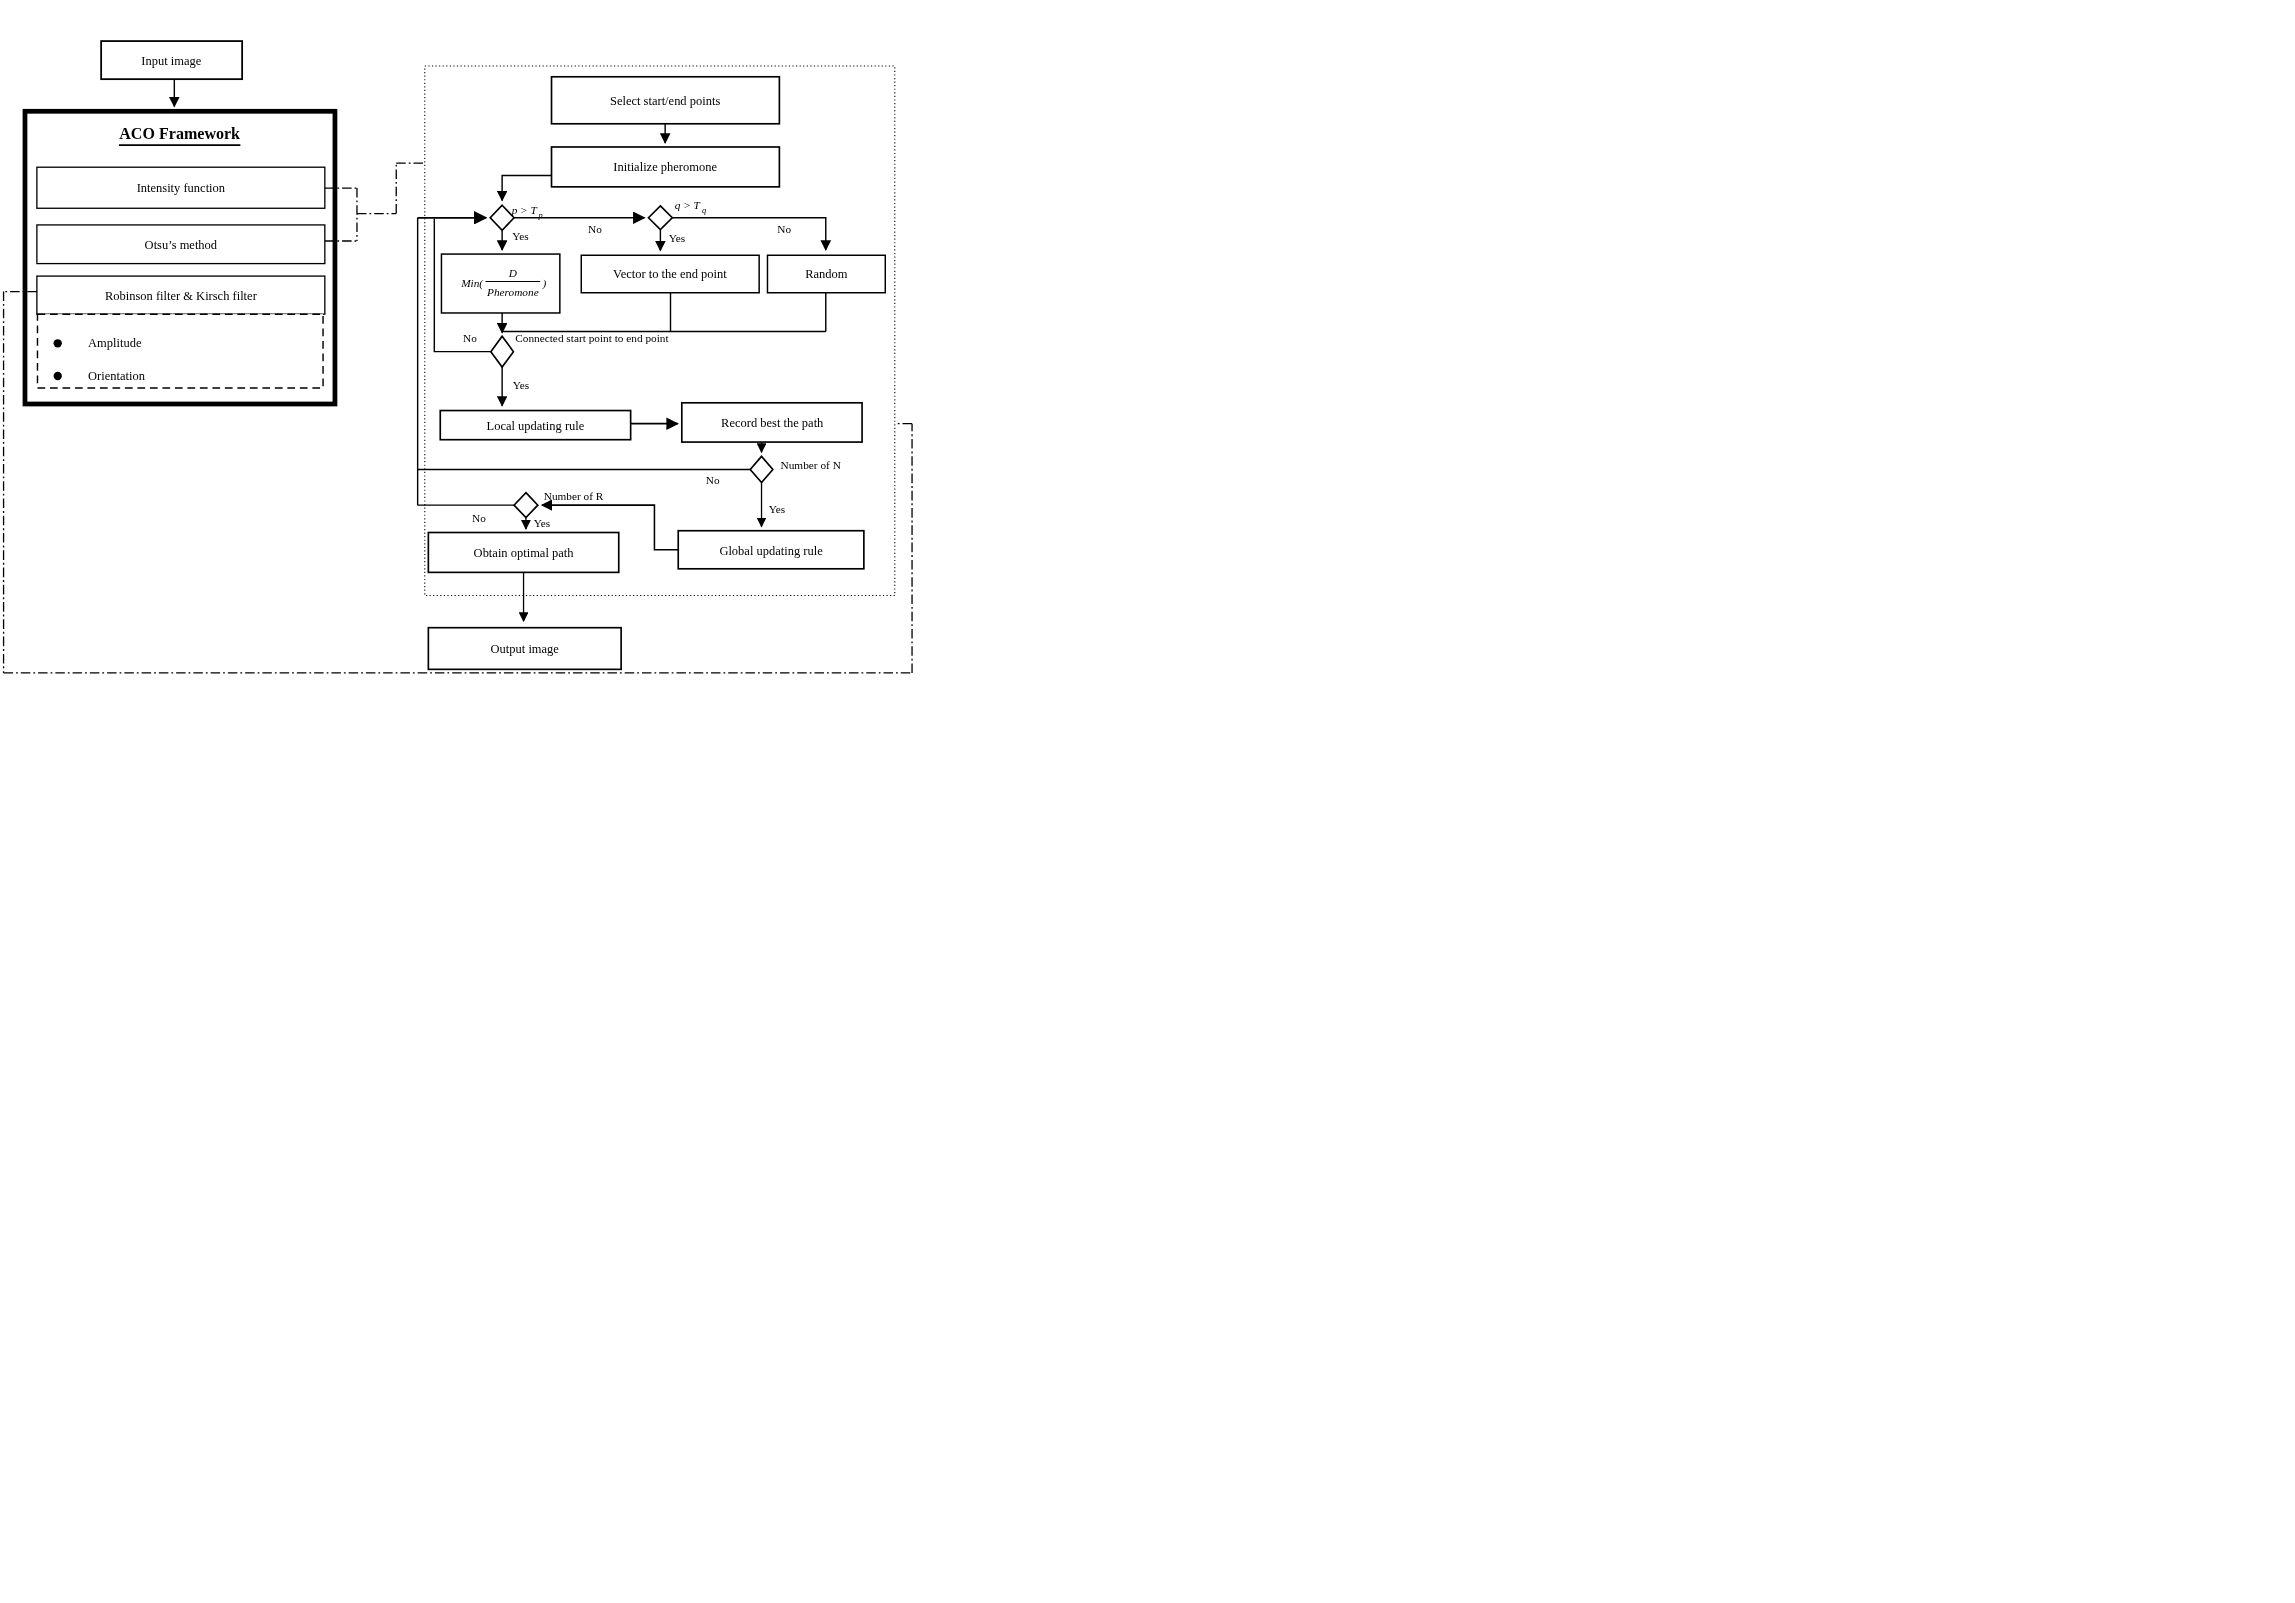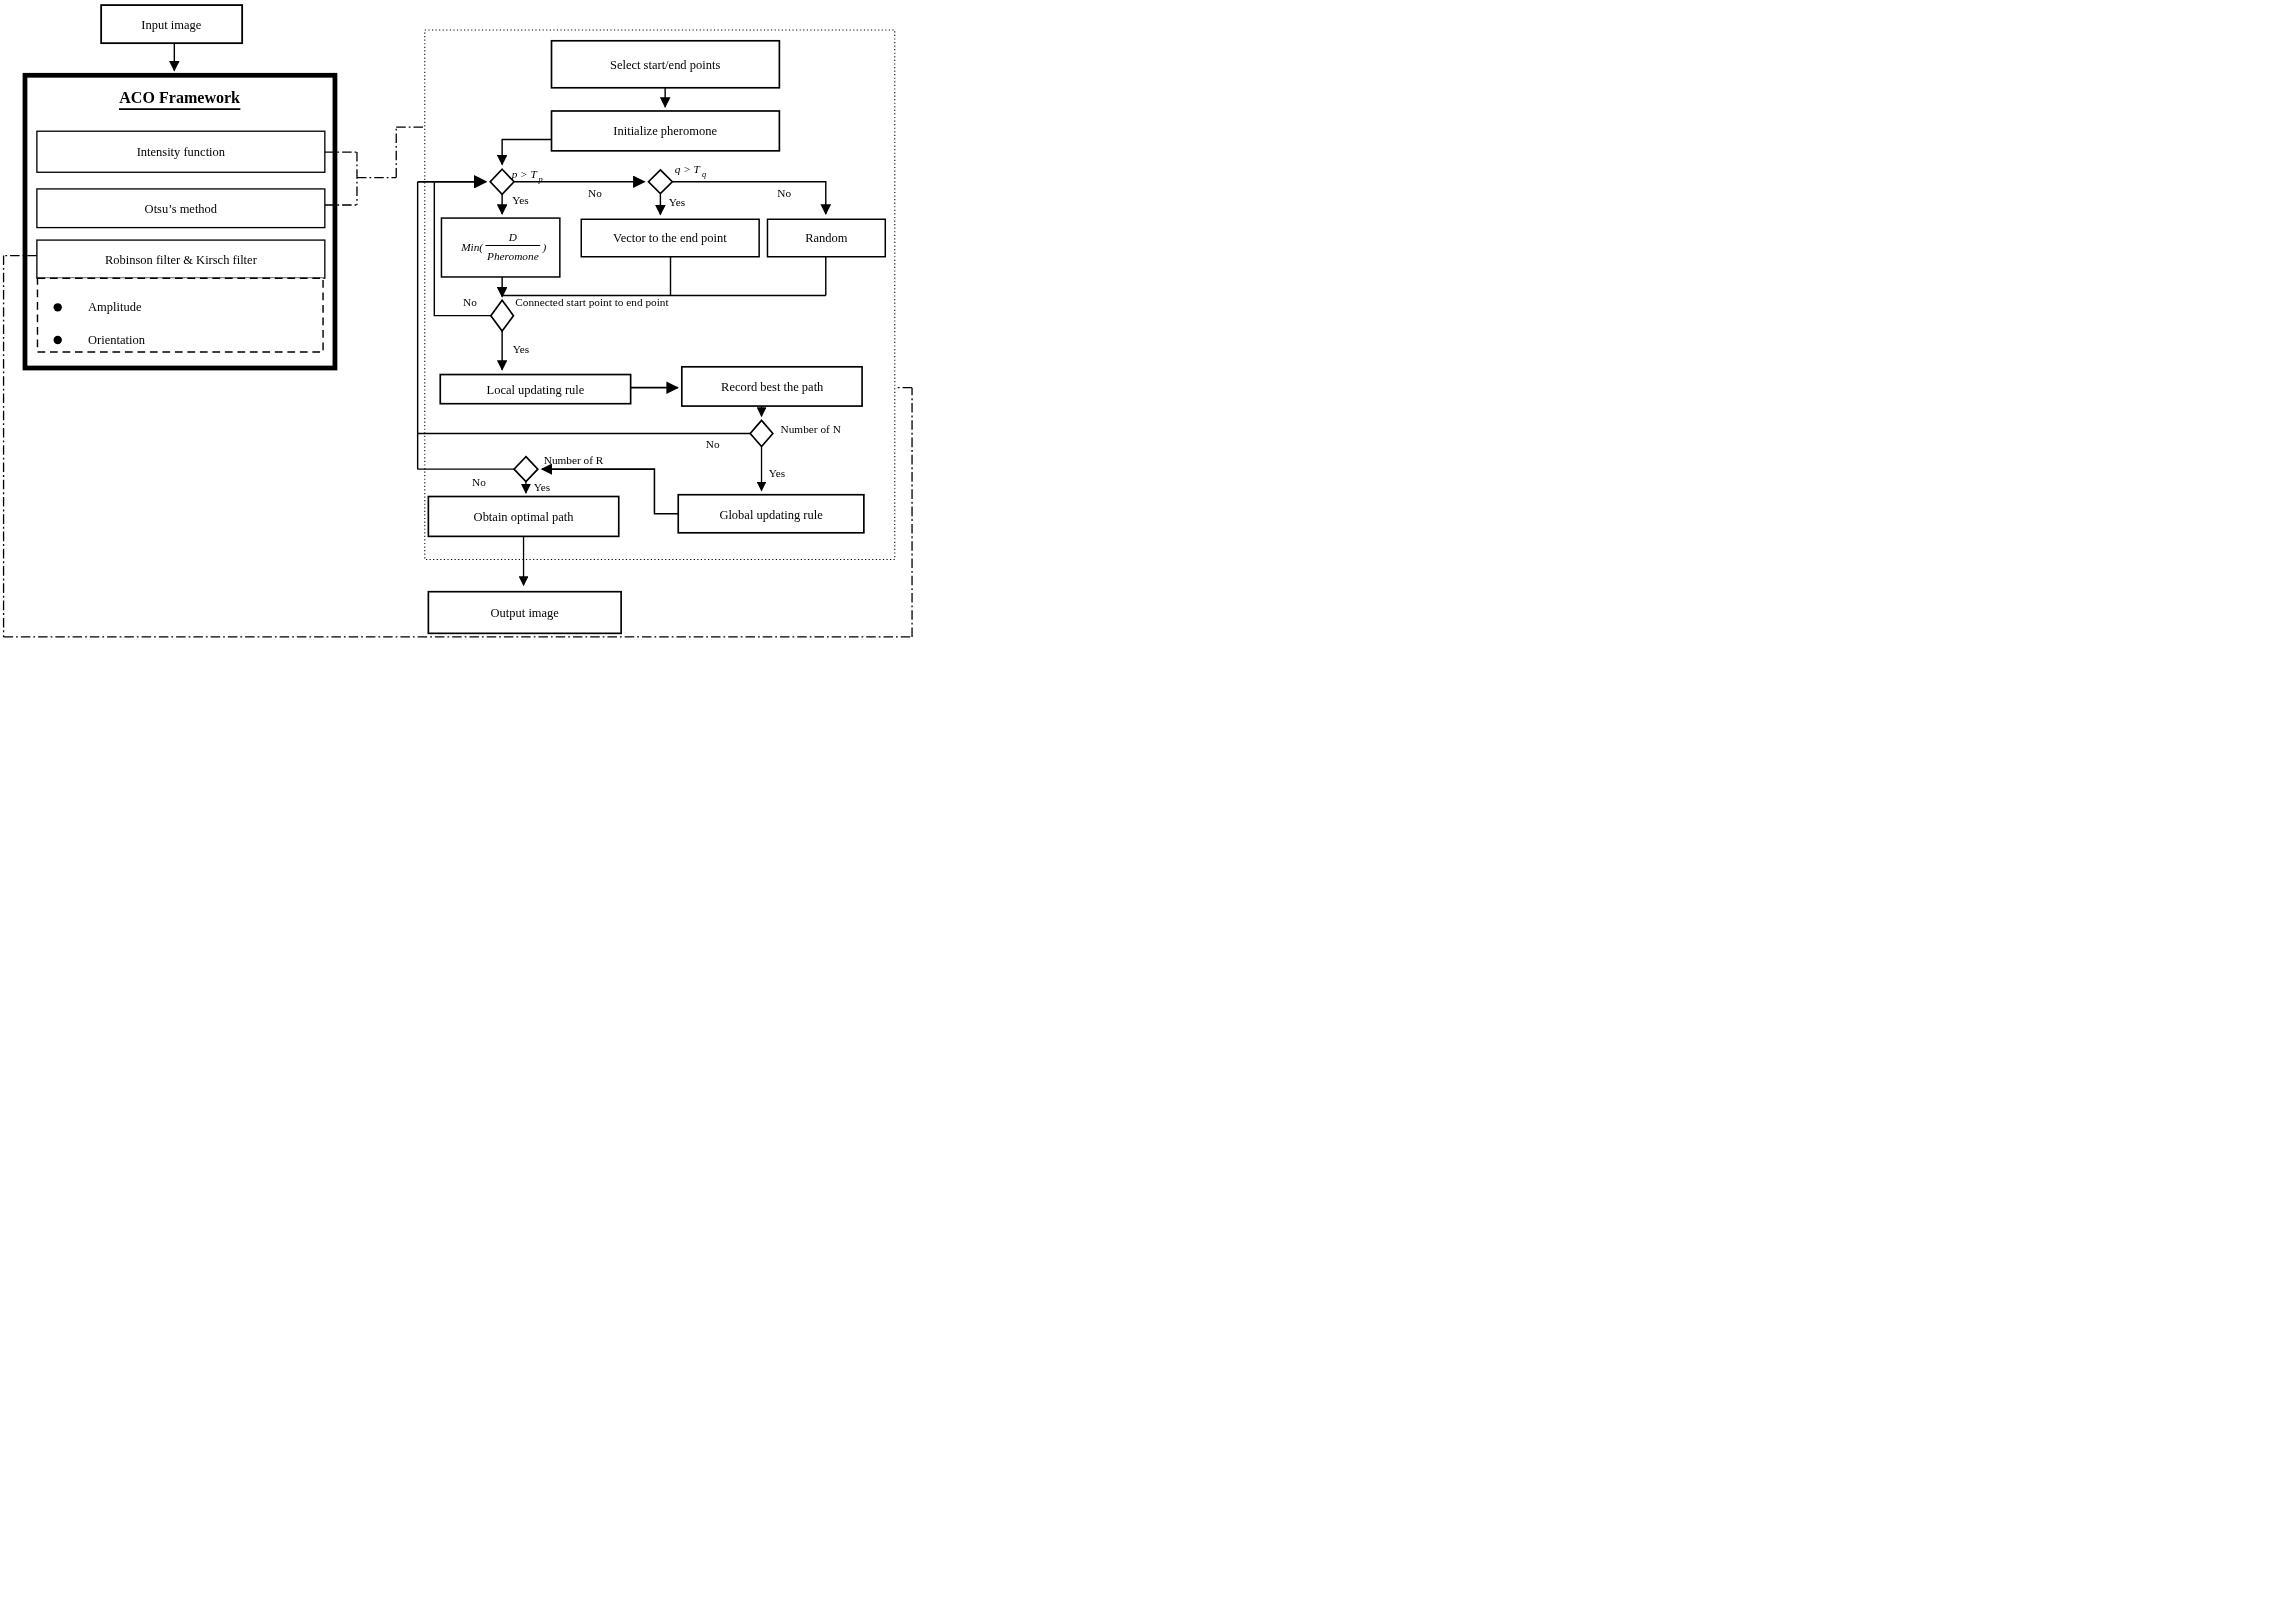--- a/index.html
+++ b/index.html
@@ -1,16 +1,16 @@
 <!DOCTYPE html>
 <html style="font-size:9.5px"><head>
 <meta charset="utf-8">
 <style>
   html, body { margin: 0; padding: 0; background: #ffffff; }
-  .canvas-wrap { width: 918px; height: 642px; position: relative; }
+  .canvas-wrap { width: 918px; height: 642px; position: relative; margin-top: 36px; }
   svg { display: block; }
   text { font-family: "Liberation Serif", "DejaVu Serif", serif; fill: #000; }
   .boxlabel { font-size: 21px; }
   .small { font-size: 19px; }
   .ital { font-style: italic; }
   .title { font-size: 27px; font-weight: bold; }
   .sub { font-size: 14px; }
   rect, polygon { fill: #ffffff; stroke: #000; }
   line, polyline, path.wire { fill: none; stroke: #000; }
 </style>

